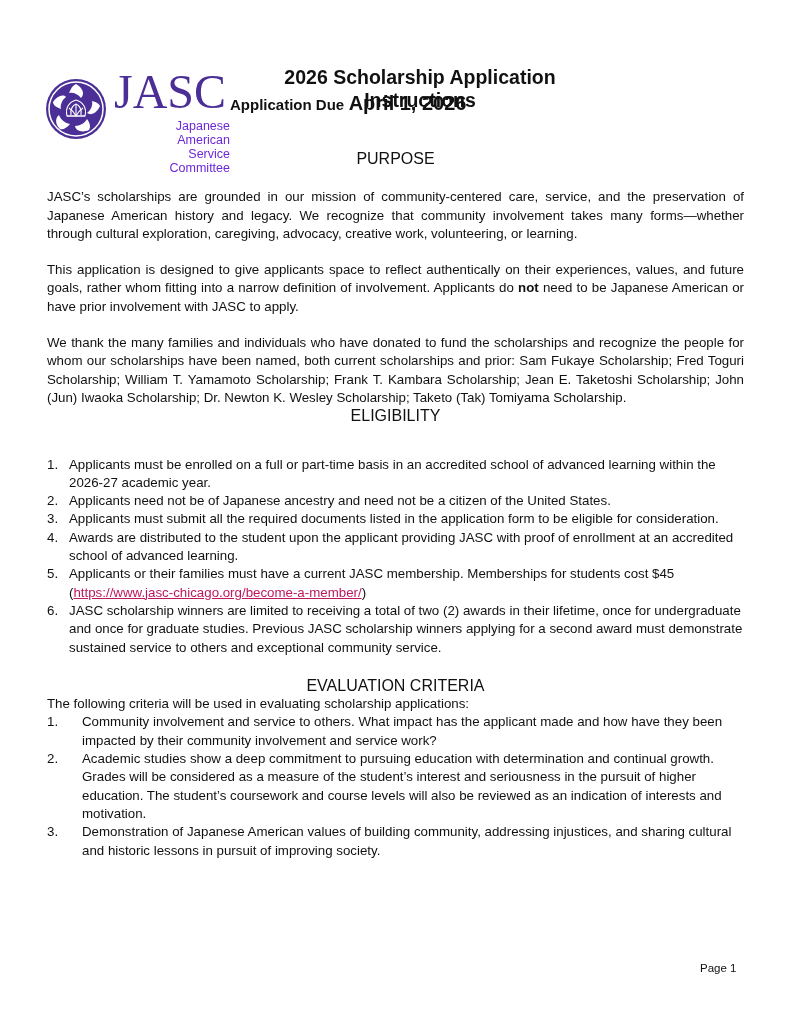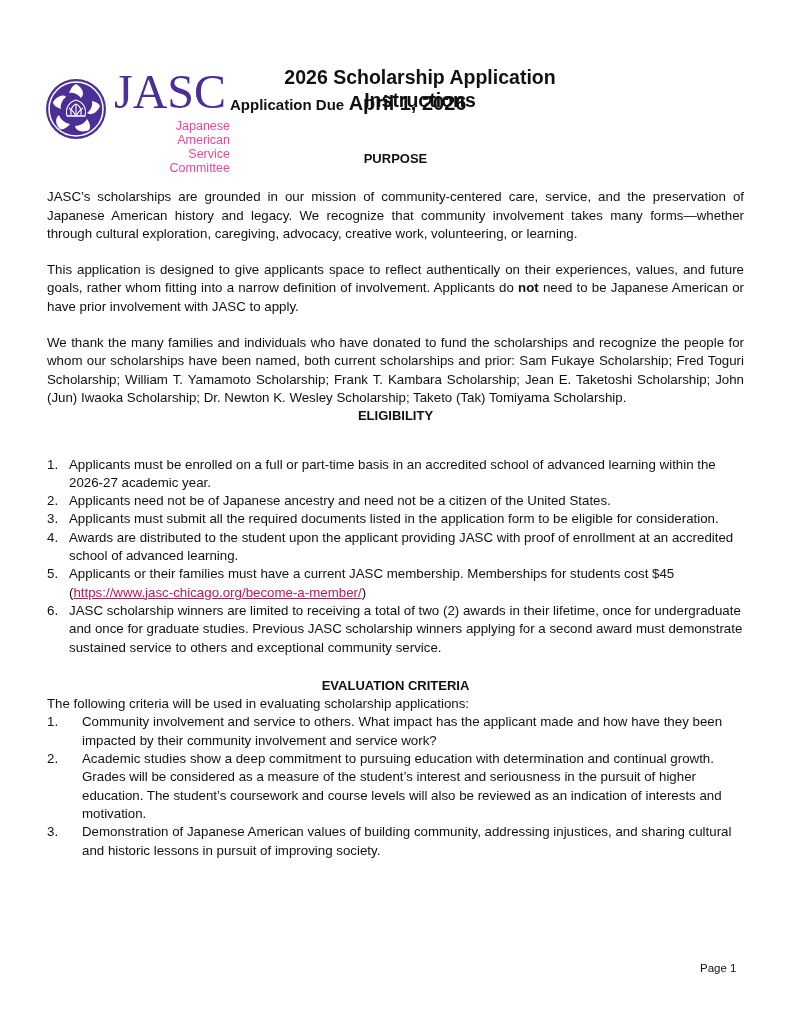--- a/index.html
+++ b/index.html
@@ -5,32 +5,32 @@
   html, body { margin: 0; padding: 0; background: #ffffff; }
   body { width: 791px; height: 1024px; position: relative; overflow: hidden;
          font-family: "Liberation Sans", sans-serif; color: #111; }
   .page { position: absolute; left: 0; top: 0; width: 791px; height: 1024px; }
 
   
   .logo { position: absolute; left: 45px; top: 70px; width: 185px; height: 80px; text-align: right; }
   .logo-emblem { position: absolute; left: 0; top: 8px; width: 62px; height: 62px; }
   .logo-jasc { position: absolute; left: 69px; top: -4px; font-family: "Liberation Serif", serif;
                font-size: 48px; color: #4b2f96; letter-spacing: 0px; line-height: 52px; }
-  .logo-sub { position: absolute; left: 70px; top: 49px; font-size: 12.5px; color: #ec4899;
+  .logo-sub { position: absolute; left: 70px; top: 49px; font-size: 12.5px; color: #6d28d9;
               line-height: 14px; margin-left: 15px; }
   .title { position: absolute; left: 230px; top: 66px; width: 380px; text-align: center;
            font-size: 19.5px; font-weight: bold; }
   .due { position: absolute; left: 230px; top: 92px; width: 380px; text-align: left;
          font-weight: bold; }
   .due .due-label { font-size: 15px; }
   .due .due-date { font-size: 20px; }
 
   .content { position: absolute; left: 47px; top: 150px; width: 697px;
              font-size: 13.3px; line-height: 18.3px; }
-  h2 { font-size: 13px; font-weight: bold; text-align: center; margin: 0; line-height: 18.3px; }
+  h2 { font-size: 16px; font-weight: normal; text-align: center; margin: 0; line-height: 18.3px; }
   p { margin: 0; text-align: justify; }
   .gap { height: 18px; }
   ol { margin: 0; padding: 0; list-style: none; }
   ol li { position: relative; padding-left: 22px; }
   ol li .num { position: absolute; left: 0; top: 0; }
   ol.crit li { padding-left: 35px; }
   a { color: #be185d; text-decoration: underline; }
   .footer { position: absolute; left: 700px; top: 962px; font-size: 11.5px; }
 </style>
 </head>

